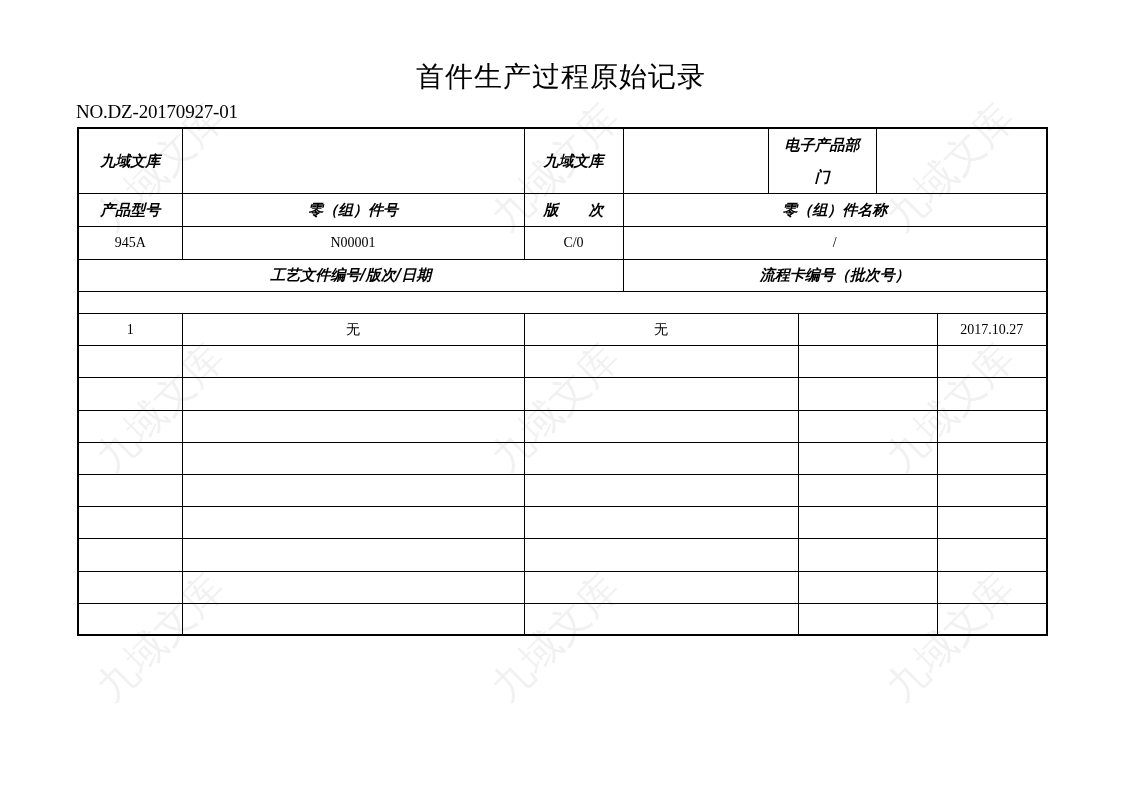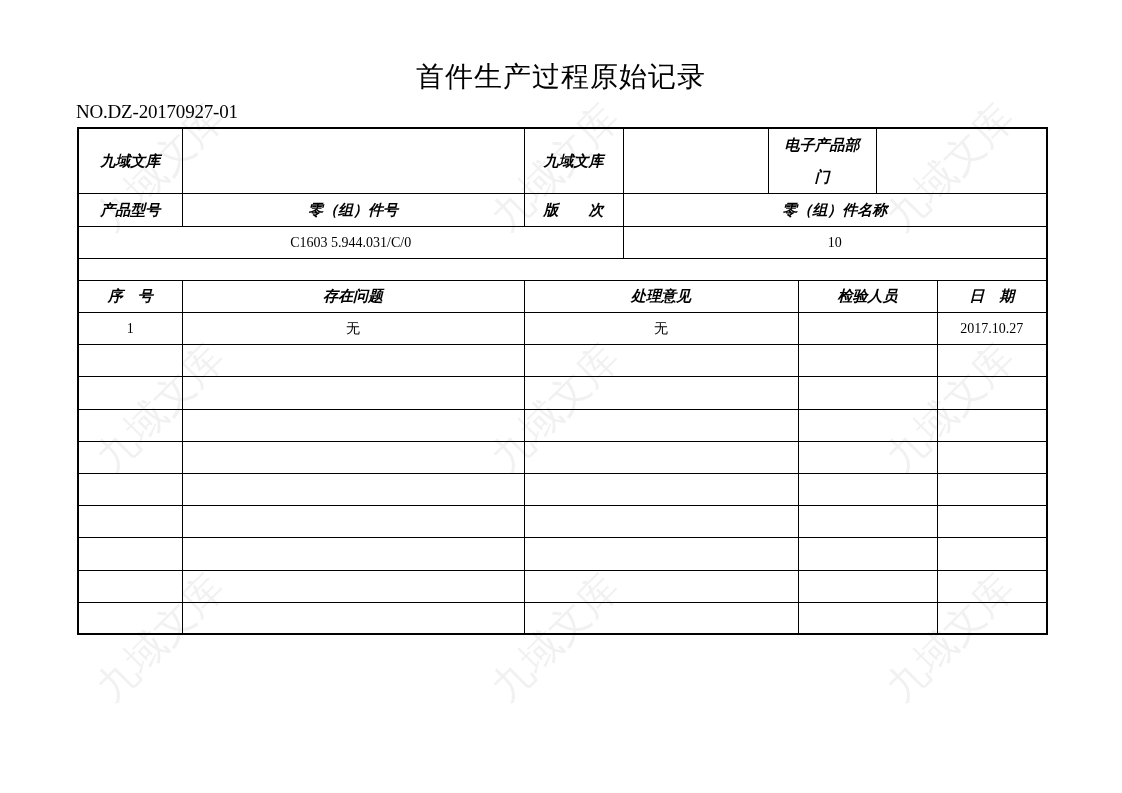--- a/index.html
+++ b/index.html
@@ -65,38 +65,37 @@
     <td class="val" colspan="2"></td>
   </tr>
 
   <tr class="r33">
     <td class="lbl">产品型号</td>
     <td class="lbl">零（组）件号</td>
     <td class="lbl">版　　次</td>
     <td class="lbl" colspan="5">零（组）件名称</td>
   </tr>
 
-
+  <tr class="r33">
+    <td class="val">945A</td>
+    <td class="val">N00001</td>
+    <td class="val">C/0</td>
+    <td class="val" colspan="5">/</td>
+  </tr>
 
   <tr class="r32">
-    <td class="val" colspan="3">C1603 5.944.031/C/0</td>
-    <td class="val" colspan="5">10</td>
+    <td class="lbl" colspan="3">工艺文件编号/版次/日期</td>
+    <td class="lbl" colspan="5">流程卡编号（批次号）</td>
   </tr>
+
 
   <tr class="r-gap">
     <td colspan="8"></td>
   </tr>
 
-  <tr class="r32">
-    <td class="lbl">序　号</td>
-    <td class="lbl">存在问题</td>
-    <td class="lbl" colspan="3">处理意见</td>
-    <td class="lbl" colspan="2">检验人员</td>
-    <td class="lbl">日　期</td>
-  </tr>
 
   <tr class="r-data">
     <td class="val">1</td>
     <td class="val">无</td>
     <td class="val" colspan="3">无</td>
     <td class="val" colspan="2"></td>
     <td class="val">2017.10.27</td>
   </tr>
   <tr class="r-data">
     <td class="val"></td>

